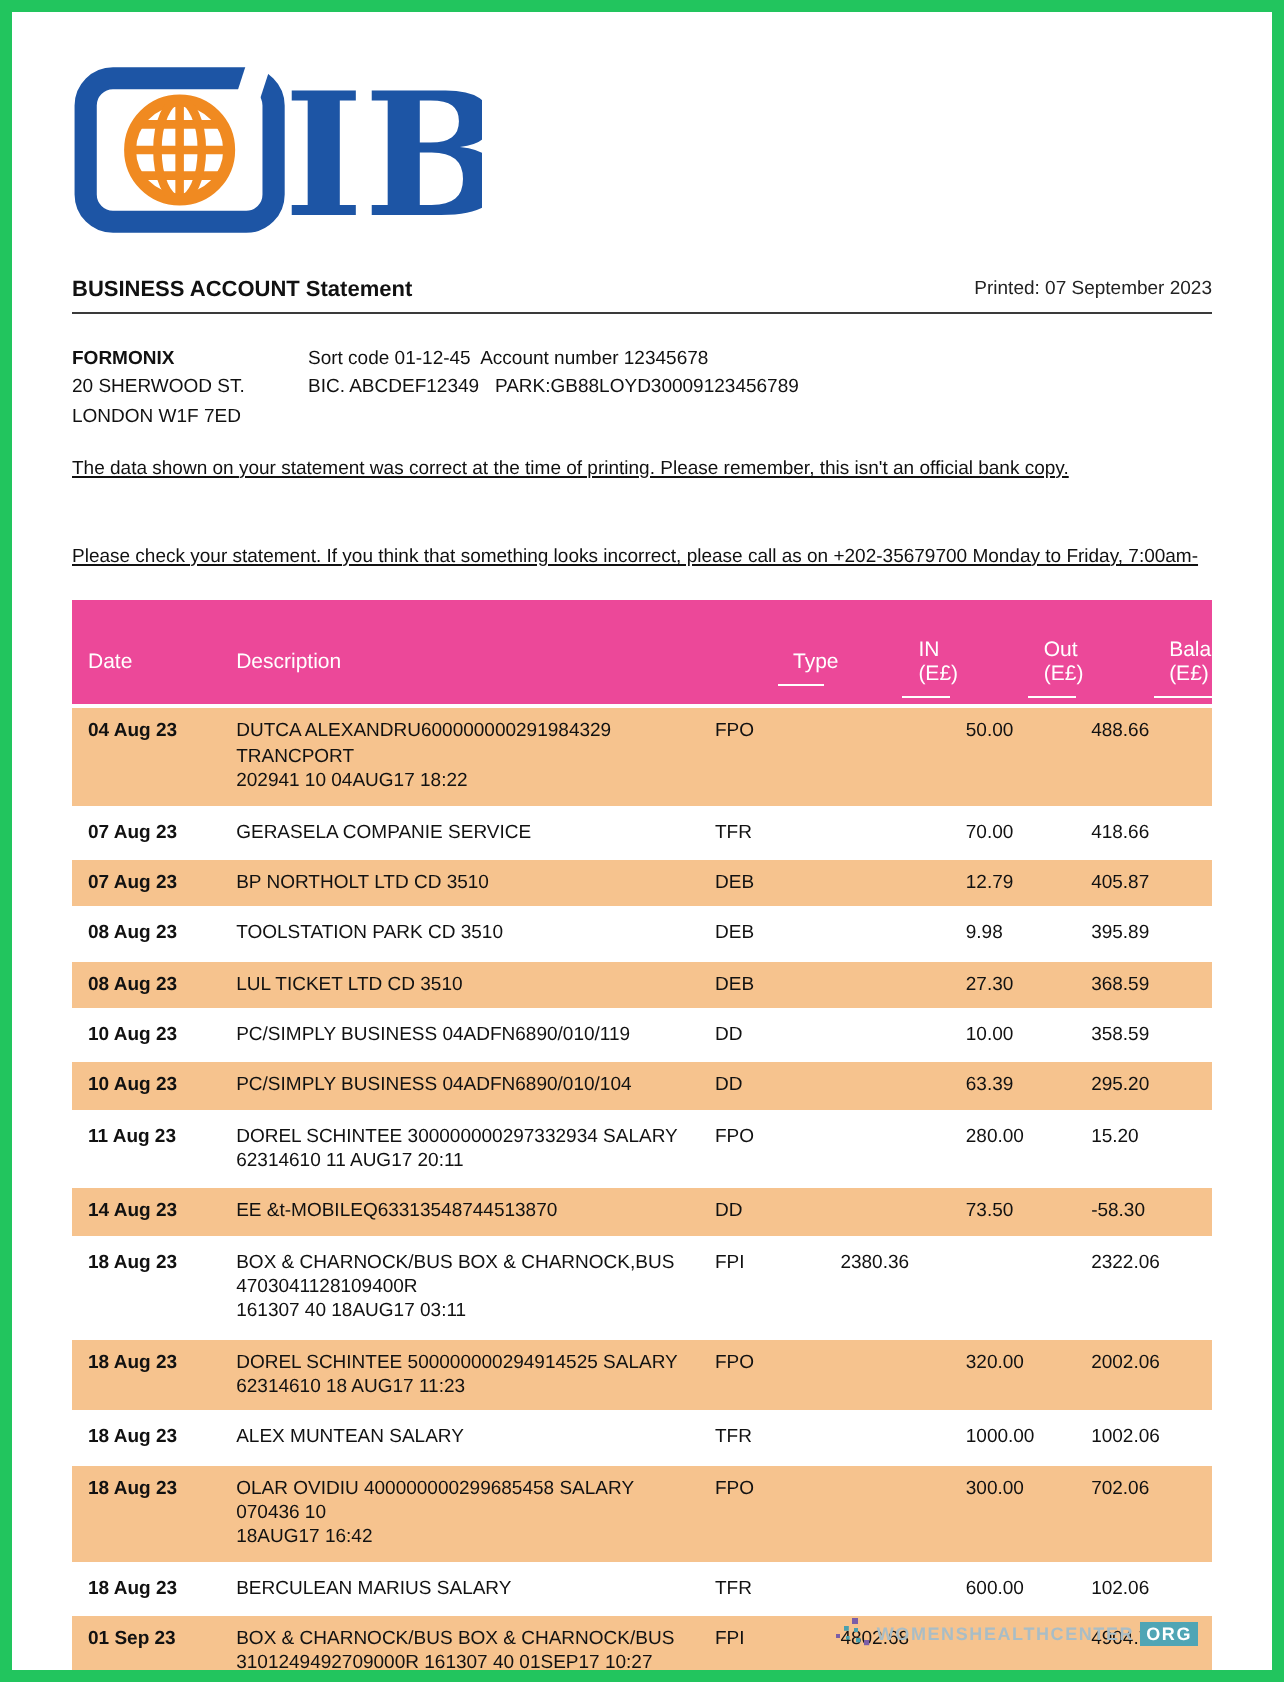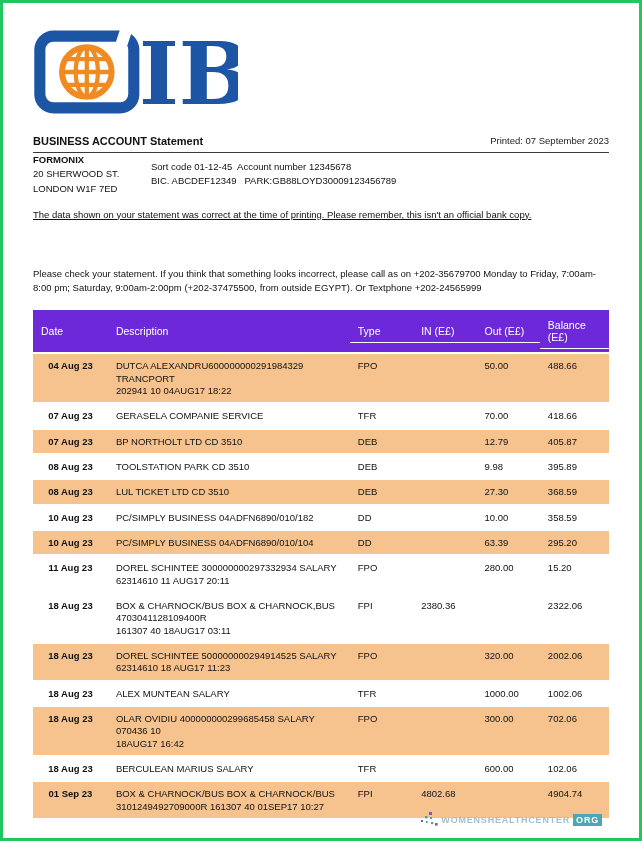--- a/index.html
+++ b/index.html
@@ -1,52 +1,52 @@
 <!DOCTYPE html>
 <html><head>
 <meta charset="utf-8">
 <style>
   * { box-sizing: border-box; }
   html,body { margin:0; padding:0; background:#f2f2f2; }
   .page {
     width:642px; height:841px; margin:0 auto; background:#ffffff;
     position:relative; font-family:"Liberation Sans", sans-serif; color:#111;
-    border:3px solid #22c55e; overflow:hidden;
+    border:6px solid #22c55e; overflow:hidden;
   }
   .content { padding:0 30px; }
 
   
   .logo-wrap { margin:26px 0 0 30px; }
 
   
   .title-row { display:flex; justify-content:space-between; margin-top:16px; }
   .doc-title { font-size:11px; font-weight:bold; }
   .printed { font-size:9.5px; color:#222; }
   .title-rule { border:none; border-top:1.5px solid #3a3a3a; margin:5px 0 0 0; }
 
   
-  .account-row { display:flex; font-size:9.5px; line-height:1.5;align-items:center; }
+  .account-row { display:flex; margin-top:16px; font-size:9.5px; line-height:1.5; }
   .acct-left { width:118px; }
   .acct-name { font-weight:bold; }
   .acct-right div { white-space:pre; }
 
   .disclaimer { margin-top:13px; font-size:9.5px;text-decoration:underline; }
-  .check-note { margin-top:47px; font-size:9.5px; line-height:1.55; }
+  .check-note { margin-top:32px; font-size:9.5px; line-height:1.55;text-decoration:underline; }
 
   
   table.stmt { width:100%; border-collapse:separate; border-spacing:0 2px; margin-top:12px; font-size:9.5px; table-layout:fixed; }
   col.c-date { width:13%; } col.c-desc { width:42%; } col.c-type { width:11%; }
   col.c-in { width:11%; } col.c-out { width:11%; } col.c-bal { width:12%; }
-  thead th { background:#6d28d9; color:#fff; font-weight:normal; text-align:left; padding:2px 0 3px 0; font-size:10.5px; }
+  thead th { background:#ec4899; color:#fff; font-weight:normal; text-align:left; padding:12px 0 3px 0; font-size:10.5px; }
   thead th .hdr { display:block; padding:7px 8px 5px; border-bottom:1.5px solid transparent; }
-  thead th.underlined .hdr { border-bottom-color:#ffffff; }
+  thead th.underlined .hdr { border-bottom-color:#ffffff;margin-left:39px; }
   thead th.num, tbody td.num { text-align:left; }
   tbody td { padding:6px 8px 5px; vertical-align:top; line-height:1.3; background:#ffffff; }
   tbody tr.shaded td { background:#F6C38E; }
-  tbody td.date { font-weight:bold;text-align:center; }
+  tbody td.date { font-weight:bold; }
 
   
   .footer { position:absolute; right:37px; bottom:10px; display:flex; align-items:center;font-weight:bold; }
   .site-text { color:#A9BDC6; font-size:9px; letter-spacing:0.8px; margin-left:2px; }
   .org-badge { background:#4FA5B5; color:#ffffff; font-size:9px; letter-spacing:0.8px; padding:1px 3px; margin-left:3px; }
 </style>
 </head>
 <body>
 
 <div class="page">
@@ -87,21 +87,20 @@
       </div>
       <div class="acct-right">
         <div>Sort code 01-12-45  Account number 12345678</div>
         <div>BIC. ABCDEF12349   PARK:GB88LOYD30009123456789</div>
       </div>
     </div>
 
     <p class="disclaimer">The data shown on your statement was correct at the time of printing. Please remember, this isn't an official bank copy.</p>
     <div class="check-note">
       <div>Please check your statement. If you think that something looks incorrect, please call as on +202-35679700 Monday to Friday, 7:00am-</div>
-      <div>8:00 pm; Saturday, 9:00am-2:00pm (+202-37475500, from outside EGYPT). Or Textphone +202-24565999</div>
     </div>
 
     <table class="stmt">
       <colgroup>
         <col class="c-date">
           <col class="c-desc">
           <col class="c-type">
         <col class="c-in">
           <col class="c-out">
           <col class="c-bal">
@@ -164,41 +163,49 @@
           <tr class="shaded">
       <td class="date">08 Aug 23</td>
       <td>LUL TICKET LTD CD 3510</td>
       <td>DEB</td>
       <td class="num"></td>
       <td class="num">27.30</td>
       <td class="num">368.59</td>
     </tr>
           <tr>
       <td class="date">10 Aug 23</td>
-      <td>PC/SIMPLY BUSINESS 04ADFN6890/010/182</td>
+      <td>PC/SIMPLY BUSINESS 04ADFN6890/010/119</td>
       <td>DD</td>
       <td class="num"></td>
       <td class="num">10.00</td>
       <td class="num">358.59</td>
     </tr>
           <tr class="shaded">
       <td class="date">10 Aug 23</td>
       <td>PC/SIMPLY BUSINESS 04ADFN6890/010/104</td>
       <td>DD</td>
       <td class="num"></td>
       <td class="num">63.39</td>
       <td class="num">295.20</td>
     </tr>
           <tr>
       <td class="date">11 Aug 23</td>
       <td>DOREL SCHINTEE 300000000297332934 SALARY<br>62314610 11 AUG17 20:11</td>
       <td>FPO</td>
       <td class="num"></td>
       <td class="num">280.00</td>
       <td class="num">15.20</td>
+    </tr>
+          <tr class="shaded">
+      <td class="date">14 Aug 23</td>
+      <td>EE &amp;t-MOBILEQ63313548744513870</td>
+      <td>DD</td>
+      <td class="num"></td>
+      <td class="num">73.50</td>
+      <td class="num">-58.30</td>
     </tr>
           <tr>
       <td class="date">18 Aug 23</td>
       <td>BOX &amp; CHARNOCK/BUS BOX &amp; CHARNOCK,BUS 4703041128109400R<br>161307 40 18AUG17 03:11</td>
       <td>FPI</td>
       <td class="num">2380.36</td>
       <td class="num"></td>
       <td class="num">2322.06</td>
     </tr>
           <tr class="shaded">

